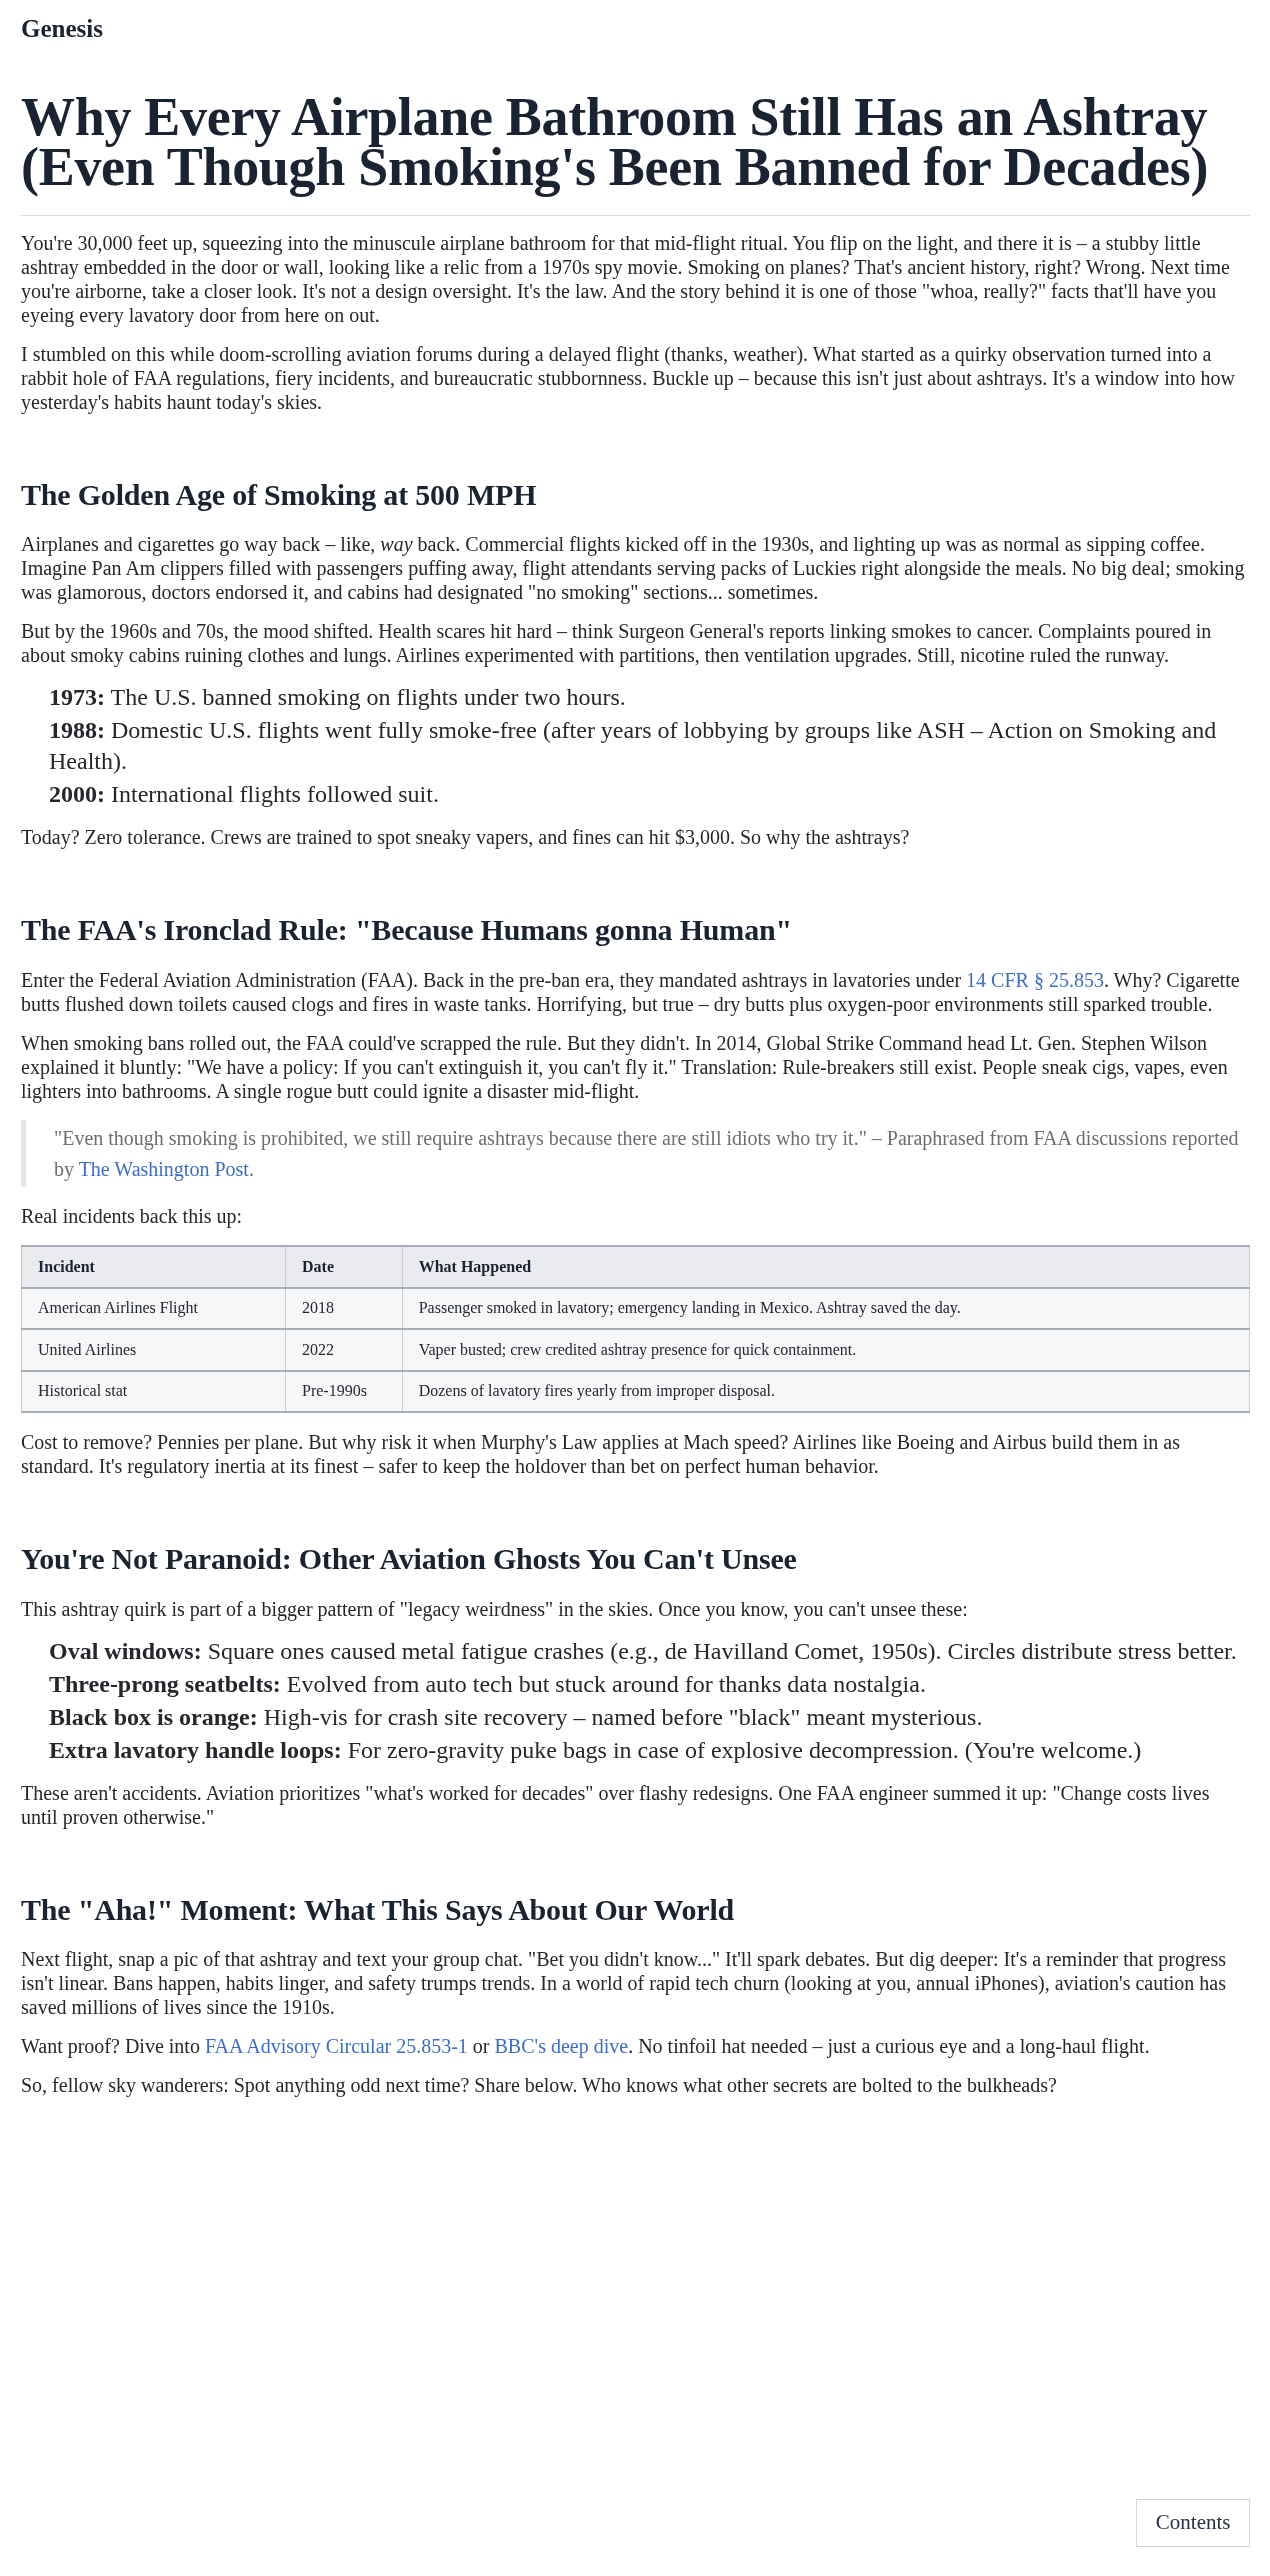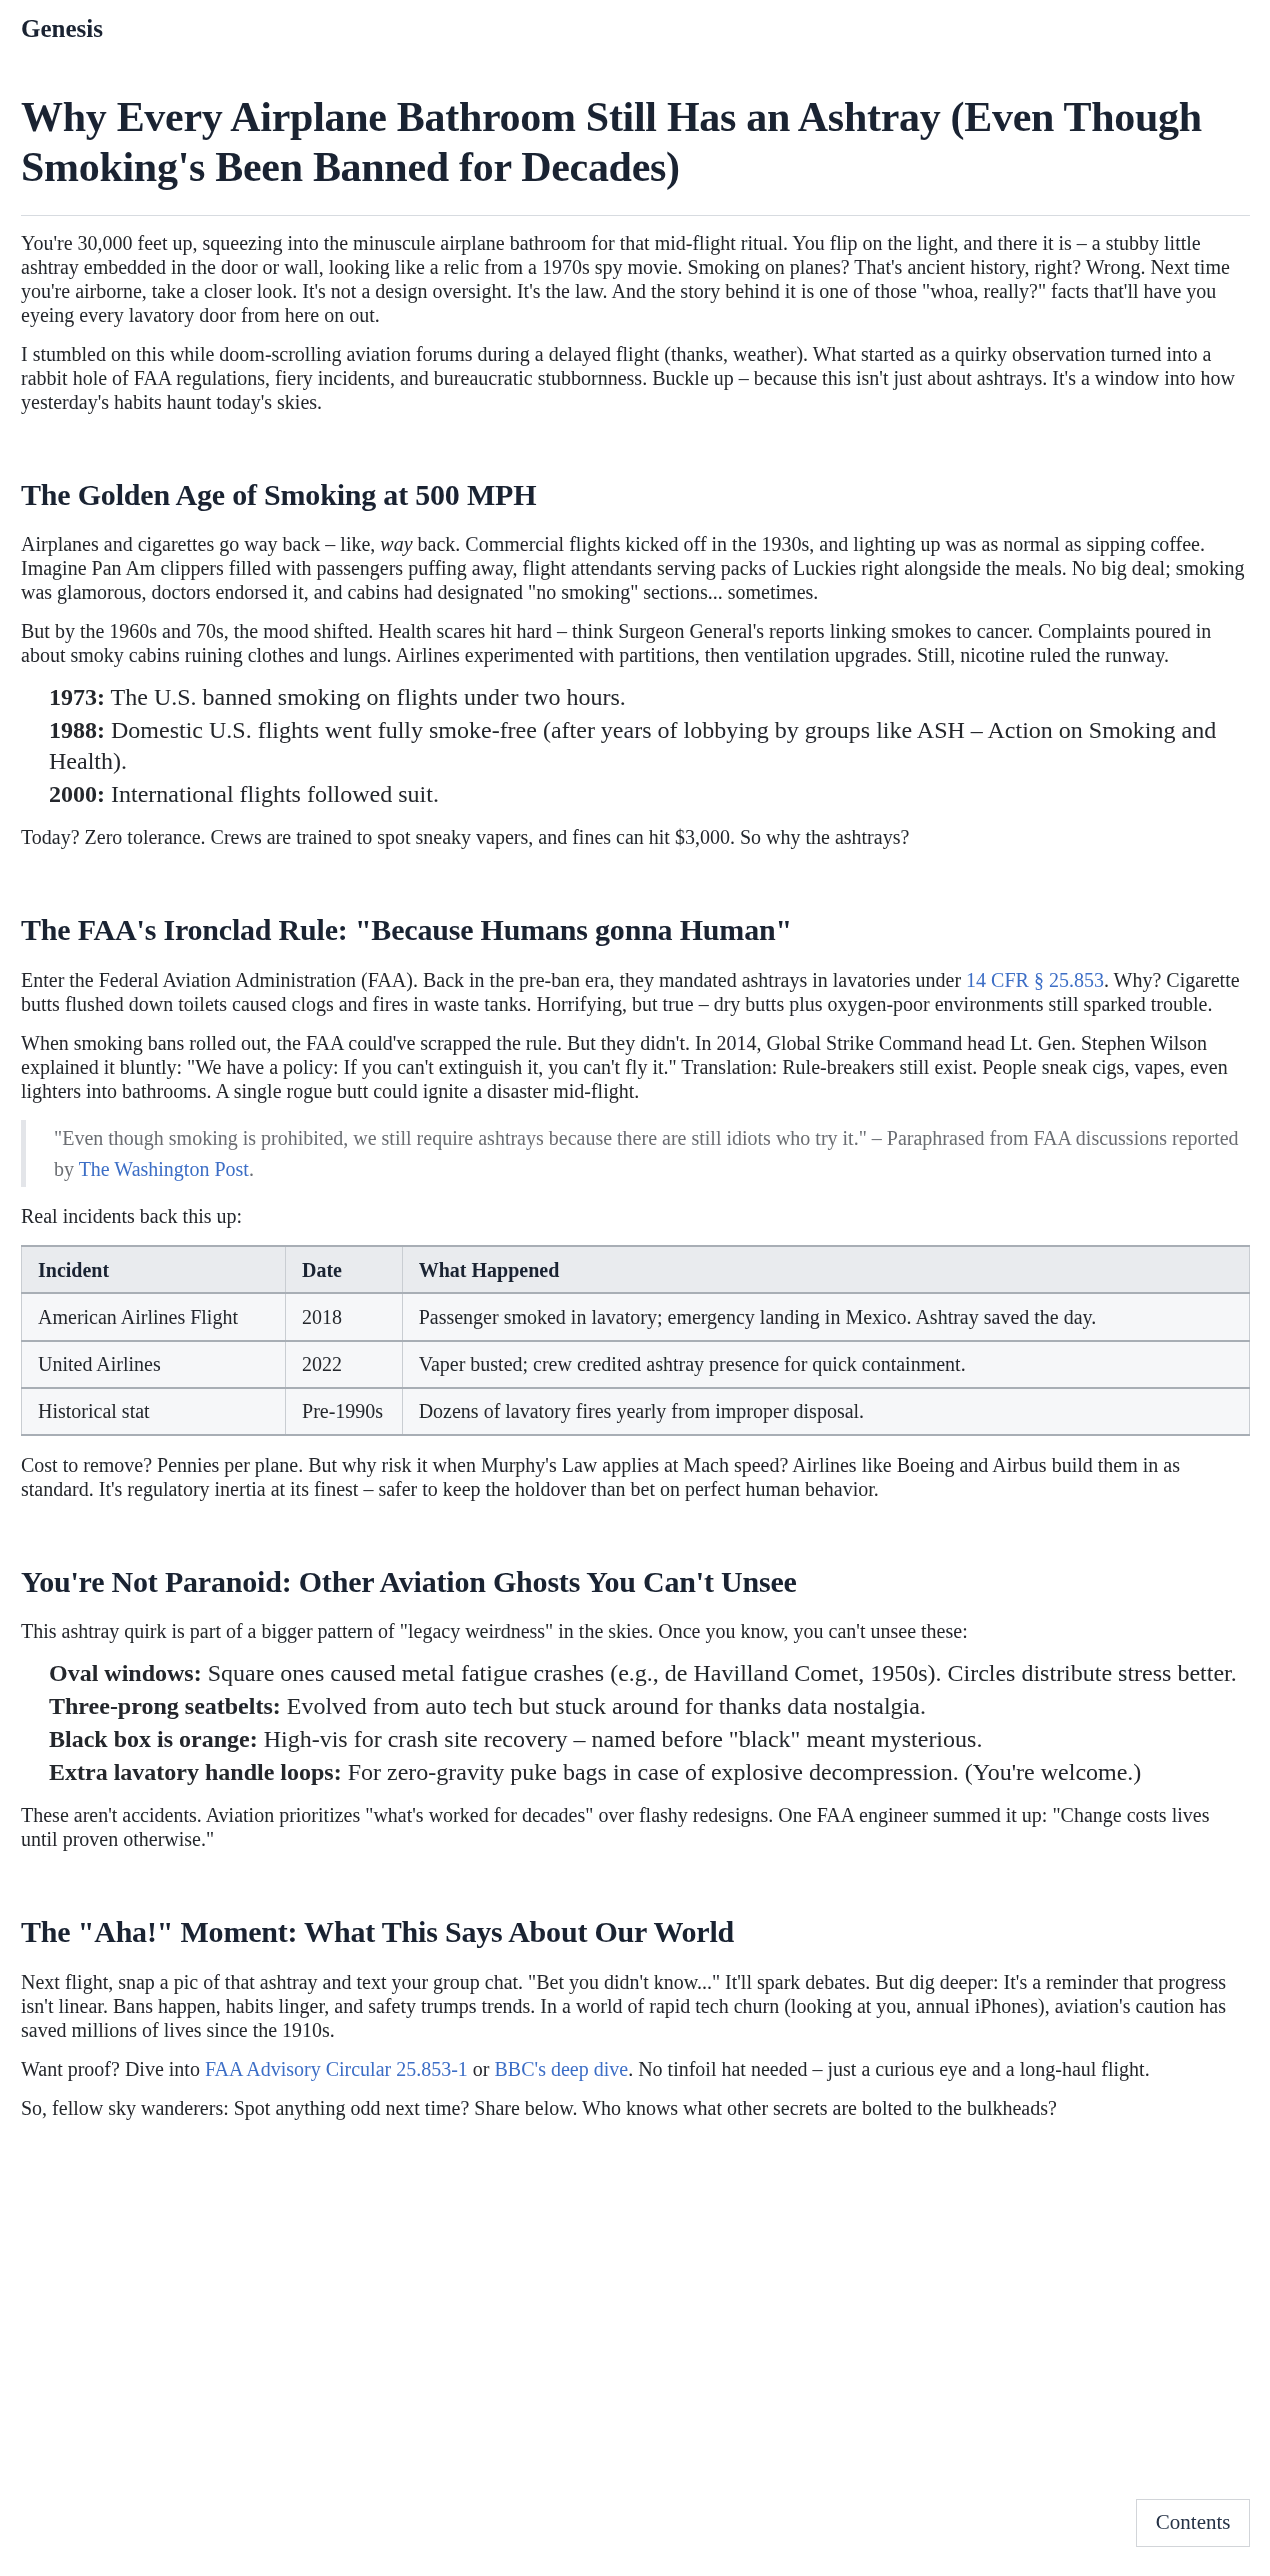--- a/index.html
+++ b/index.html
@@ -20,21 +20,21 @@
     width:1271px;height:2576px;position:relative;overflow:hidden;
     padding:13.2px 21px 26.5px 21px;
     font-family:"Liberation Serif","DejaVu Serif",serif;
     color:var(--body);
   }
   .brand{
     font-size:25px;font-weight:700;color:var(--heading);line-height:1.25;
   }
   h1{
     margin-top:48px;
-    font-size:42px;line-height:50px;font-weight:700;color:var(--heading);
+    font-size:54px;line-height:50px;font-weight:700;color:var(--heading);
     letter-spacing:-0.3px;
   }
   hr.title-rule{
     border:none;border-top:1.3px solid var(--divider);margin-top:22.5px;
   }
   h2{
     margin:61px 0 18.5px 0;
     font-size:30px;line-height:1.3;font-weight:700;color:var(--heading);
     letter-spacing:-0.2px;
   }
@@ -53,21 +53,21 @@
     border-left:5.3px solid var(--quote-border);
     padding:2.6px 0 2.6px 28px;
     color:var(--quote-text);
     font-size:20px;line-height:31px;
   }
   a{color:var(--link);text-decoration:none;cursor:pointer;}
   .b{font-weight:700;}
   .i{font-style:italic;}
   table{
     width:100%;border-collapse:collapse;margin:17px 0;
-    font-size:20px;line-height:1.4;
+    font-size:16px;line-height:1.4;
   }
   th,td{
     text-align:left;vertical-align:middle;
     padding:8.6px 16px;
     border-left:1.3px solid var(--tb-v);
     border-right:1.3px solid var(--tb-v);
     border-top:2px solid var(--tb-h);
     border-bottom:2px solid var(--tb-h);
   }
   th{background:var(--th-bg);font-weight:700;color:var(--heading);}

